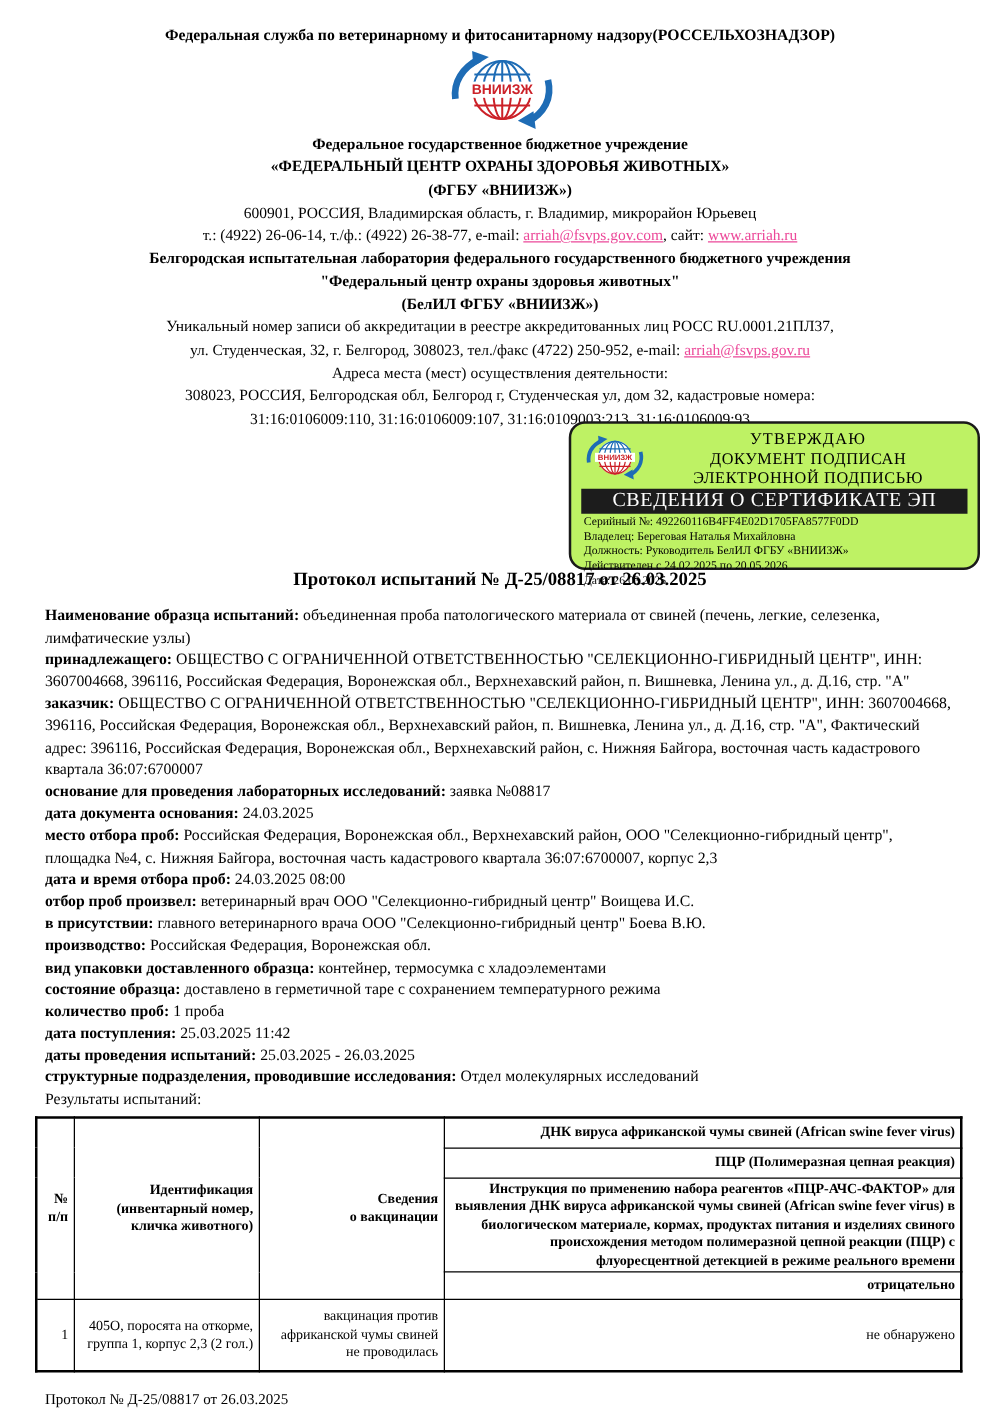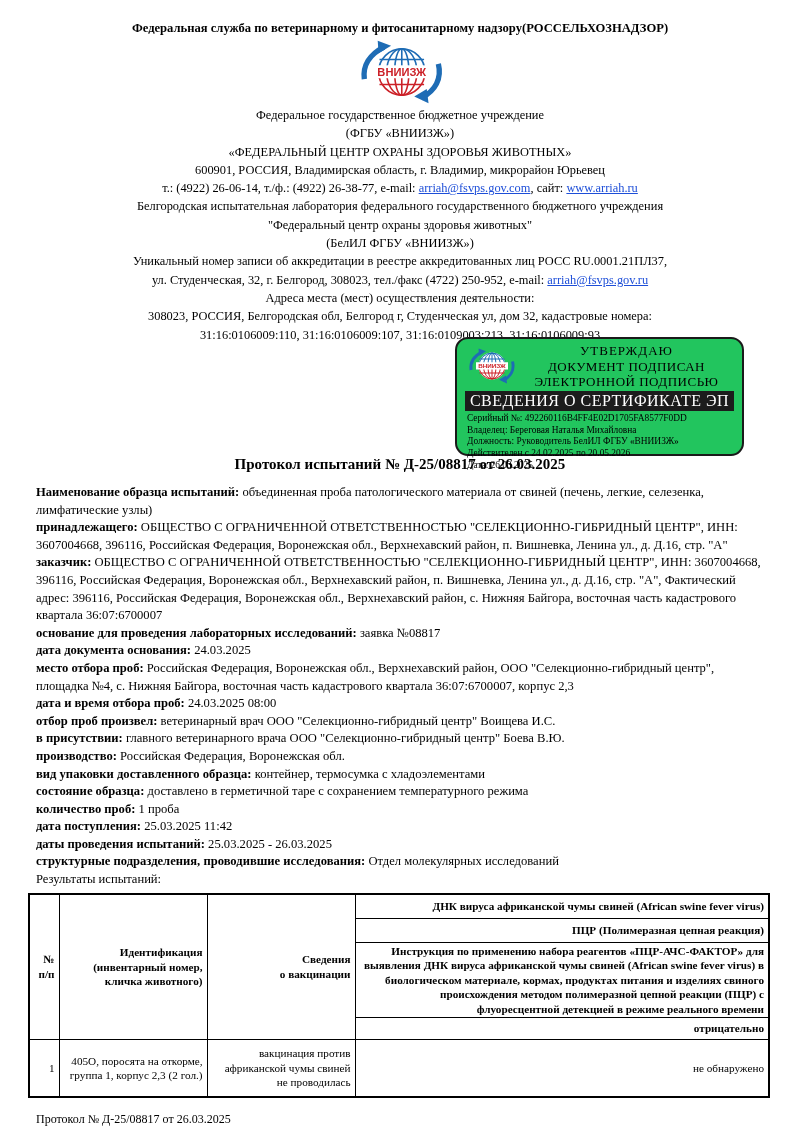--- a/index.html
+++ b/index.html
@@ -5,26 +5,26 @@
   html,body{margin:0;padding:0;background:#fff;}
   .page{position:relative;width:800px;height:1132px;background:#ffffff;color:#000;
         font-family:"Liberation Serif","DejaVu Serif",serif;overflow:hidden;}
 
   
   .header{padding-top:21px;text-align:center;}
   .agency{font-size:12.6px;font-weight:bold;}
   .logo-wrap{margin:3px auto 1px;width:100px;height:66px;}
   .logo-svg{width:100%;height:100%;}
   .h-lines{line-height:18.3px;font-size:12.4px;}
-  .hb{font-weight:normal;}
-  a.doc-link{color:#1d4ed8;text-decoration:underline;cursor:pointer;}
-
-  
-  .stamp{position:absolute;left:455px;top:337px;width:289px;height:119px;
-         border:2.5px solid #1a1a1a;border-radius:13px;background:#22c55e;box-sizing:border-box;}
+  .hb{font-weight:bold;}
+  a.doc-link{color:#ec4899;text-decoration:underline;cursor:pointer;}
+
+  
+  .stamp{position:absolute;left:455px;top:337px;width:329px;height:119px;
+         border:2.5px solid #1a1a1a;border-radius:13px;background:#bef264;box-sizing:border-box;}
   .stamp-top{display:flex;align-items:center;padding:4px 6px 0 8px;}
   .stamp-logo{width:52px;height:38px;flex:0 0 auto;}
   .stamp-head{flex:1;text-align:center;}
   .stamp-approve{font-size:13px;letter-spacing:1px;}
   .stamp-signed{font-size:13px;line-height:15px;letter-spacing:.5px;}
   .stamp-bar{margin:2px 8px 2px;background:#1c1c1c;color:#fff;font-size:16px;
              text-align:center;padding:1px 0;letter-spacing:.5px;}
   .stamp-lines{padding:0 6px 0 10px;font-size:9.4px;line-height:11.7px;text-align:left;}
 
   
@@ -93,22 +93,22 @@
           <line x1="54" y1="11" x2="54" y2="63"></line>
           <line x1="29" y1="51" x2="79" y2="51"></line>
         </g>
         <rect x="22" y="29.5" width="64" height="14.5" fill="#ffffff"></rect>
         <text x="54" y="41" text-anchor="middle" font-size="12.5" font-weight="bold" fill="#cc2128">ВНИИЗЖ</text>
       </svg>
     </div>
 
     <div class="h-lines">
       <div class="hb">Федеральное государственное бюджетное учреждение</div>
+      <div class="hb">«ФЕДЕРАЛЬНЫЙ ЦЕНТР ОХРАНЫ ЗДОРОВЬЯ ЖИВОТНЫХ»</div>
       <div class="hb">(ФГБУ «ВНИИЗЖ»)</div>
-      <div class="hb">«ФЕДЕРАЛЬНЫЙ ЦЕНТР ОХРАНЫ ЗДОРОВЬЯ ЖИВОТНЫХ»</div>
       <div>600901, РОССИЯ, Владимирская область, г. Владимир, микрорайон Юрьевец</div>
       <div><span>т.: (4922) 26-06-14, т./ф.: (4922) 26-38-77, e-mail: </span><a class="doc-link">arriah@fsvps.gov.com</a><span>, сайт: </span><a class="doc-link">www.arriah.ru</a></div>
       <div class="hb">Белгородская испытательная лаборатория федерального государственного бюджетного учреждения</div>
       <div class="hb">"Федеральный центр охраны здоровья животных"</div>
       <div class="hb">(БелИЛ ФГБУ «ВНИИЗЖ»)</div>
       <div>Уникальный номер записи об аккредитации в реестре аккредитованных лиц РОСС RU.0001.21ПЛ37,</div>
       <div><span>ул. Студенческая, 32, г. Белгород, 308023, тел./факс (4722) 250-952, e-mail: </span><a class="doc-link">arriah@fsvps.gov.ru</a></div>
       <div>Адреса места (мест) осуществления деятельности:</div>
       <div>308023, РОССИЯ, Белгородская обл, Белгород г, Студенческая ул, дом 32, кадастровые номера:</div>
       <div>31:16:0106009:110, 31:16:0106009:107, 31:16:0109003:213, 31:16:0106009:93</div>

